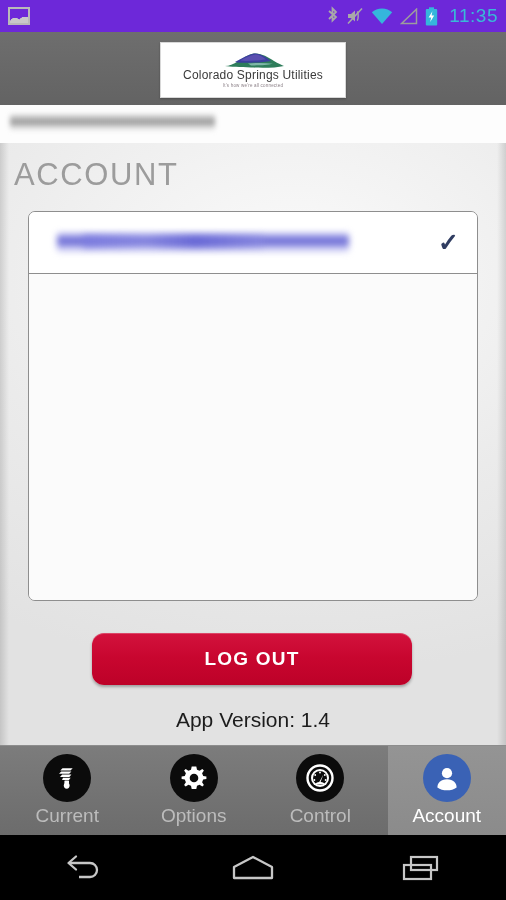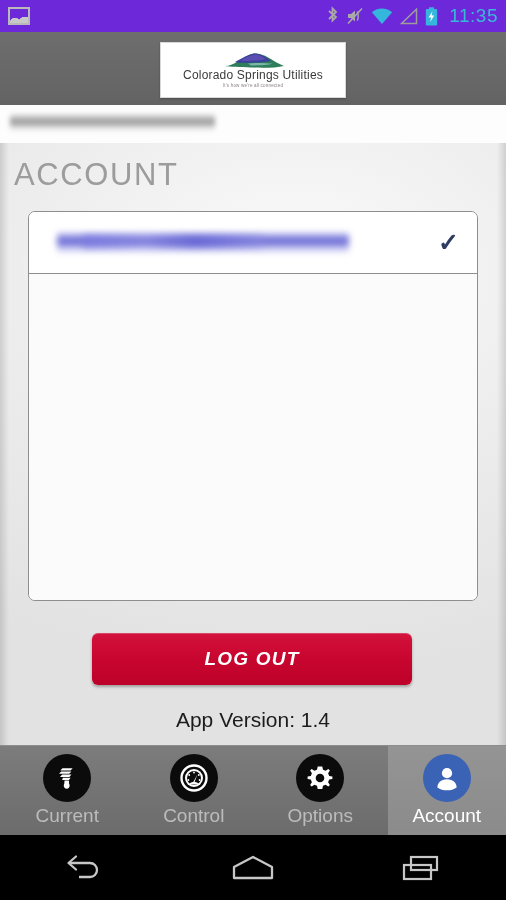--- a/index.html
+++ b/index.html
@@ -118,26 +118,25 @@
   }
   .row-check {
     font-size:25px; color:#2f3c61; line-height:1;
     font-weight:bold; margin-left:8px;
   }
   .list-empty { height:327px; background:#fbfbfb; }
 
   
   .logout-btn {
     position:absolute; top:490px; left:92px; width:320px; height:52px;
-    border:none; border-radius:6px; cursor:pointer;
+    border:none; border-radius:12px; cursor:pointer;
     background:linear-gradient(180deg,#d3123d 0%, #c8062f 48%, #bd0128 100%);
     box-shadow:0 2px 3px rgba(0,0,0,.30), inset 0 1px 0 rgba(255,255,255,.22);
     color:#ffffff; font-size:19px; font-weight:bold; letter-spacing:1.2px;
     font-family:"Liberation Sans", sans-serif;
-    font-style:italic;
   }
   .app-version {
     position:absolute; top:565px; left:0; width:506px; text-align:center;
     font-size:21px; color:#1c1c1c;
   }
 
   
   .tabbar {
     position:absolute; top:745px; left:0; width:506px; height:90px;
     background:linear-gradient(180deg,#7c7c7c 0%, #737373 55%, #6c6c6c 100%);
@@ -250,20 +249,32 @@
             <path d="M10.5 5.2h10.2l-2.2 2.4H8.3z"></path>
             <path d="M9.2 8.4h10.2l-2.2 2.4H7z"></path>
             <path d="M10.2 11.6h9.2l-2 2.4H8z"></path>
             <path d="M11 14.8h7.6l-1.6 2.2h-7z"></path>
             <rect x="12.4" y="17.4" width="4.6" height="3.4" rx="0.6"></rect>
             <ellipse cx="14.7" cy="22.6" rx="2.9" ry="3.1"></ellipse>
           </g>
         </svg>
       </span>
       <span class="tab-label">Current</span>
+    </div>
+
+    <div class="tab">
+      <span class="tab-ico">
+        <svg width="30" height="30" viewBox="0 0 30 30">
+          <g fill="#ffffff">
+            <path d="M15 3.5 l2.3 0 0.7 3.2 2.6 1.1 2.7-1.8 1.6 1.6 -1.8 2.7 1.1 2.6 3.2 0.7 0 2.3 -3.2 0.7 -1.1 2.6 1.8 2.7 -1.6 1.6 -2.7-1.8 -2.6 1.1 -0.7 3.2 -2.3 0 -2.3 0 -0.7-3.2 -2.6-1.1 -2.7 1.8 -1.6-1.6 1.8-2.7 -1.1-2.6 -3.2-0.7 0-2.3 3.2-0.7 1.1-2.6 -1.8-2.7 1.6-1.6 2.7 1.8 2.6-1.1 0.7-3.2z"></path>
+          </g>
+          <circle cx="15" cy="15" r="4.3" fill="#0b0b0b"></circle>
+        </svg>
+      </span>
+      <span class="tab-label">Options</span>
     </div>
 
     <div class="tab">
       <span class="tab-ico">
         <svg width="32" height="32" viewBox="0 0 32 32">
           <circle cx="16" cy="16" r="12.5" fill="none" stroke="#ffffff" stroke-width="2.4"></circle>
           <circle cx="16" cy="16" r="9" fill="#ffffff"></circle>
           <circle cx="16" cy="16" r="7" fill="#0b0b0b"></circle>
           <g fill="#ffffff">
             <circle cx="16" cy="10.5" r="0.9"></circle>
@@ -272,32 +283,20 @@
             <circle cx="10.4" cy="18" r="0.9"></circle>
             <circle cx="21.6" cy="18" r="0.9"></circle>
           </g>
           <path d="M16 21.5 L19.4 12.6 L15 20.6 Z" fill="#ffffff"></path>
           <path d="M10.5 22.5 a7 7 0 0 1 11 0 z" fill="#ffffff"></path>
         </svg>
       </span>
       <span class="tab-label">Control</span>
     </div>
 
-    <div class="tab">
-      <span class="tab-ico">
-        <svg width="30" height="30" viewBox="0 0 30 30">
-          <g fill="#ffffff">
-            <path d="M15 3.5 l2.3 0 0.7 3.2 2.6 1.1 2.7-1.8 1.6 1.6 -1.8 2.7 1.1 2.6 3.2 0.7 0 2.3 -3.2 0.7 -1.1 2.6 1.8 2.7 -1.6 1.6 -2.7-1.8 -2.6 1.1 -0.7 3.2 -2.3 0 -2.3 0 -0.7-3.2 -2.6-1.1 -2.7 1.8 -1.6-1.6 1.8-2.7 -1.1-2.6 -3.2-0.7 0-2.3 3.2-0.7 1.1-2.6 -1.8-2.7 1.6-1.6 2.7 1.8 2.6-1.1 0.7-3.2z"></path>
-          </g>
-          <circle cx="15" cy="15" r="4.3" fill="#0b0b0b"></circle>
-        </svg>
-      </span>
-      <span class="tab-label">Options</span>
-    </div>
-
     <div class="tab active">
       <span class="tab-ico">
         <svg width="30" height="30" viewBox="0 0 30 30">
           <circle cx="15" cy="10.2" r="5.1" fill="#ffffff"></circle>
           <path d="M15 16.2 c6.4 0 9.6 3.8 9.6 8.2 -2.6 1.9 -5.9 2.9 -9.6 2.9 -3.7 0 -7-1 -9.6-2.9 0-4.4 3.2-8.2 9.6-8.2z" fill="#ffffff"></path>
         </svg>
       </span>
       <span class="tab-label">Account</span>
     </div>
   </div>

